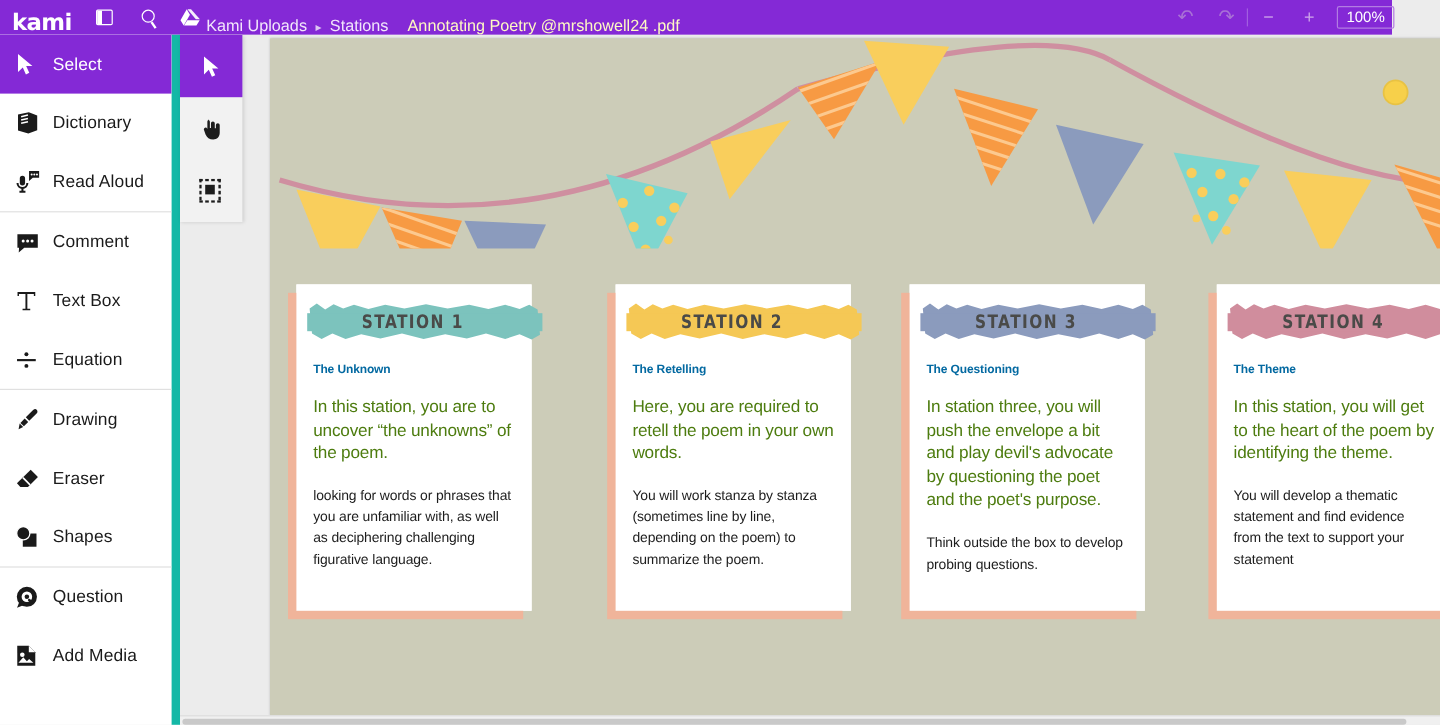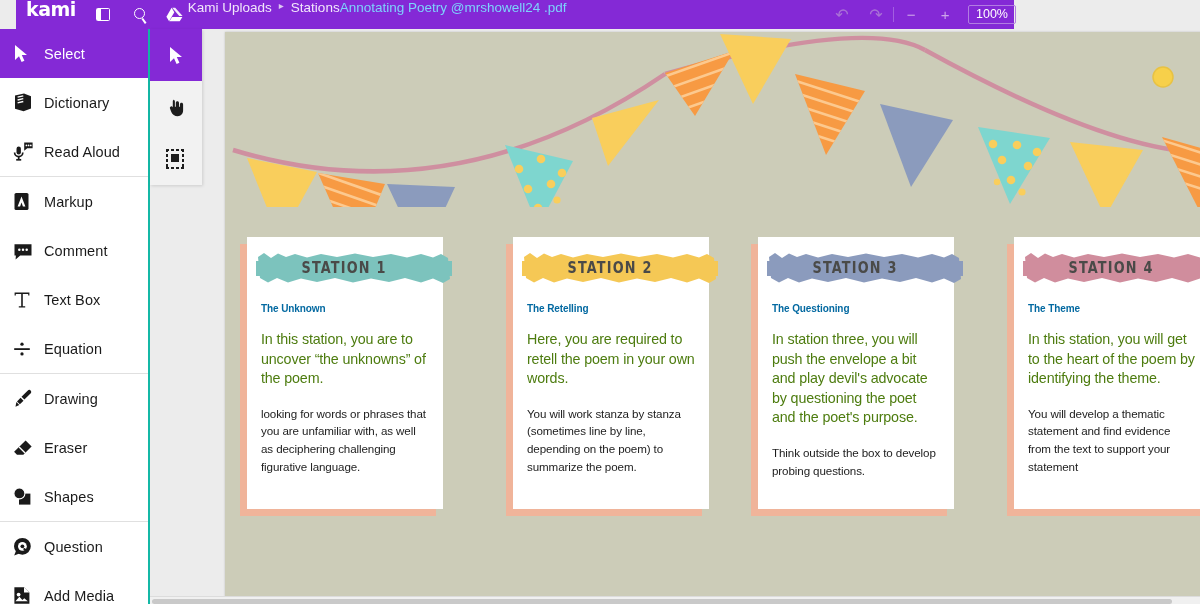--- a/index.html
+++ b/index.html
@@ -6,23 +6,23 @@
   * { box-sizing: border-box; margin: 0; padding: 0; }
   html, body {
     width: 1200px; height: 604px;
     overflow: hidden;
     font-family: "Liberation Sans", sans-serif;
     background: #ececec;
   }
 
   
   .topbar{
-    position:absolute; left:16px; top:0; width:998px; height:29px;
+    position:absolute; left:0; top:0; width:1160px; height:29px;
     background:#8429d6;
-    display:flex; align-items:flex-start;
+    display:flex; align-items:flex-end;
     color:#fff;
   }
   .kami-logo{
     font-family:"DejaVu Sans", sans-serif;
     font-size:19px; font-weight:700; letter-spacing:-0.5px;
     padding-left:10px; padding-right:14px; color:#ffffff;
     line-height:1;
   }
   .tb-icon{
     width:26px; height:29px; display:flex; align-items:center; justify-content:center;
@@ -43,39 +43,39 @@
     right:-1px;bottom:-6px;transform:rotate(-35deg);
   }
 
   .crumb{
     font-size:13.5px; color:#f2e6fb; white-space:nowrap;
   }
   .crumb-sep{
     font-size:10px; color:#ddc6f2; padding:0 7px;
   }
   .doc-title{
-    font-size:13.5px; color:#7dd3fc; white-space:nowrap; margin-left:0;
+    font-size:13.5px; color:#fef9c3; white-space:nowrap; margin-left:16px;
   }
   .tb-right{ margin-left:auto; display:flex; align-items:center; height:29px; }
   .tb-btn{
     width:34px;height:29px;display:flex;align-items:center;justify-content:center;cursor:pointer;
     color:#cda4ea; font-size:15px;
   }
   .tb-btn.disabled{color:#a972d6;}
   .vline{width:1px;height:15px;background:#a25ee0;}
   .zoom-box{
     border:1px solid #b27ce2; border-radius:2px; color:#fff; font-size:12.5px;
     padding:2px 7px 3px 7px; margin-left:6px; margin-right:-2px; line-height:1;
   }
   .arrow-icn{ font-size:16px; line-height:1; }
 
   
   .sidebar{
     position:absolute; left:0; top:29px; width:150px; height:575px;
-    background:#ffffff; border-right:2px solid #14b8a6;
+    background:#ffffff; border-right:7px solid #14b8a6;
     overflow:hidden;
   }
   .side-item{
     height:49px; display:flex; align-items:center; padding-left:13px; cursor:pointer;
     color:#1a1a1a;
   }
   .side-item.active{ background:#8429d6; color:#fff; }
   .side-ico{ width:26px; display:flex; align-items:center; justify-content:flex-start; }
   .side-label{ font-size:14.5px; margin-left:5px; letter-spacing:0.1px;}
   .side-div{ height:1px; background:#e0e0e0; margin:0; }
@@ -227,29 +227,20 @@
           <g fill="#fff">
             <circle cx="13.4" cy="3.4" r="0.85"></circle>
             <circle cx="15.6" cy="3.4" r="0.85"></circle>
             <circle cx="17.8" cy="3.4" r="0.85"></circle>
           </g>
         </svg>
       </span>
       <span class="side-label">Read Aloud</span>
     </div>
     <div class="side-div"></div>
-    <div class="side-item">
-      <span class="side-ico">
-        <svg width="17" height="19" viewBox="0 0 17 19">
-          <rect x="1.5" y="1" width="14" height="17" rx="1.6" fill="currentColor"></rect>
-          <path d="M8.5 4.6 L12.4 14.4 L9.9 14.4 L8.5 10.4 L7.1 14.4 L4.6 14.4 Z" fill="#fff"></path>
-        </svg>
-      </span>
-      <span class="side-label">Markup</span>
-    </div>
     <div class="side-item">
       <span class="side-ico">
         <svg width="20" height="18" viewBox="0 0 20 18">
           <path d="M1.5 2.2h17v11.2H7.2L2.6 17.4l0.3-4H1.5z" fill="currentColor"></path>
           <g fill="#fff">
             <circle cx="6.3" cy="7.8" r="1.25"></circle>
             <circle cx="10" cy="7.8" r="1.25"></circle>
             <circle cx="13.7" cy="7.8" r="1.25"></circle>
           </g>
         </svg>

